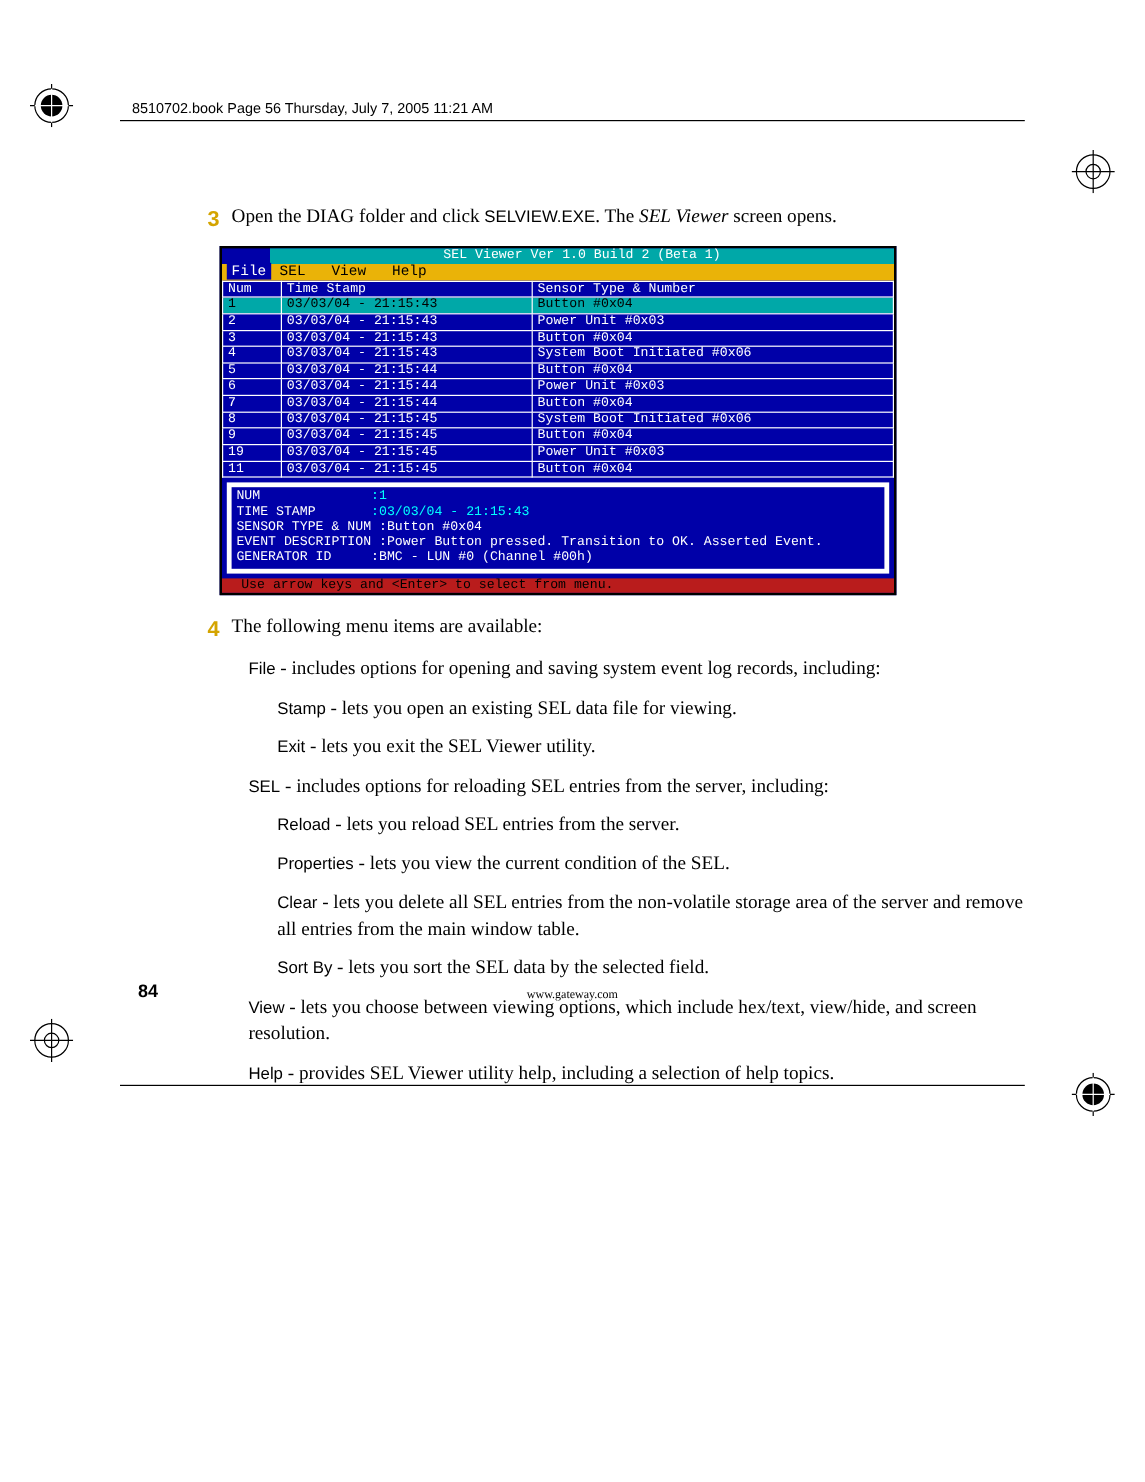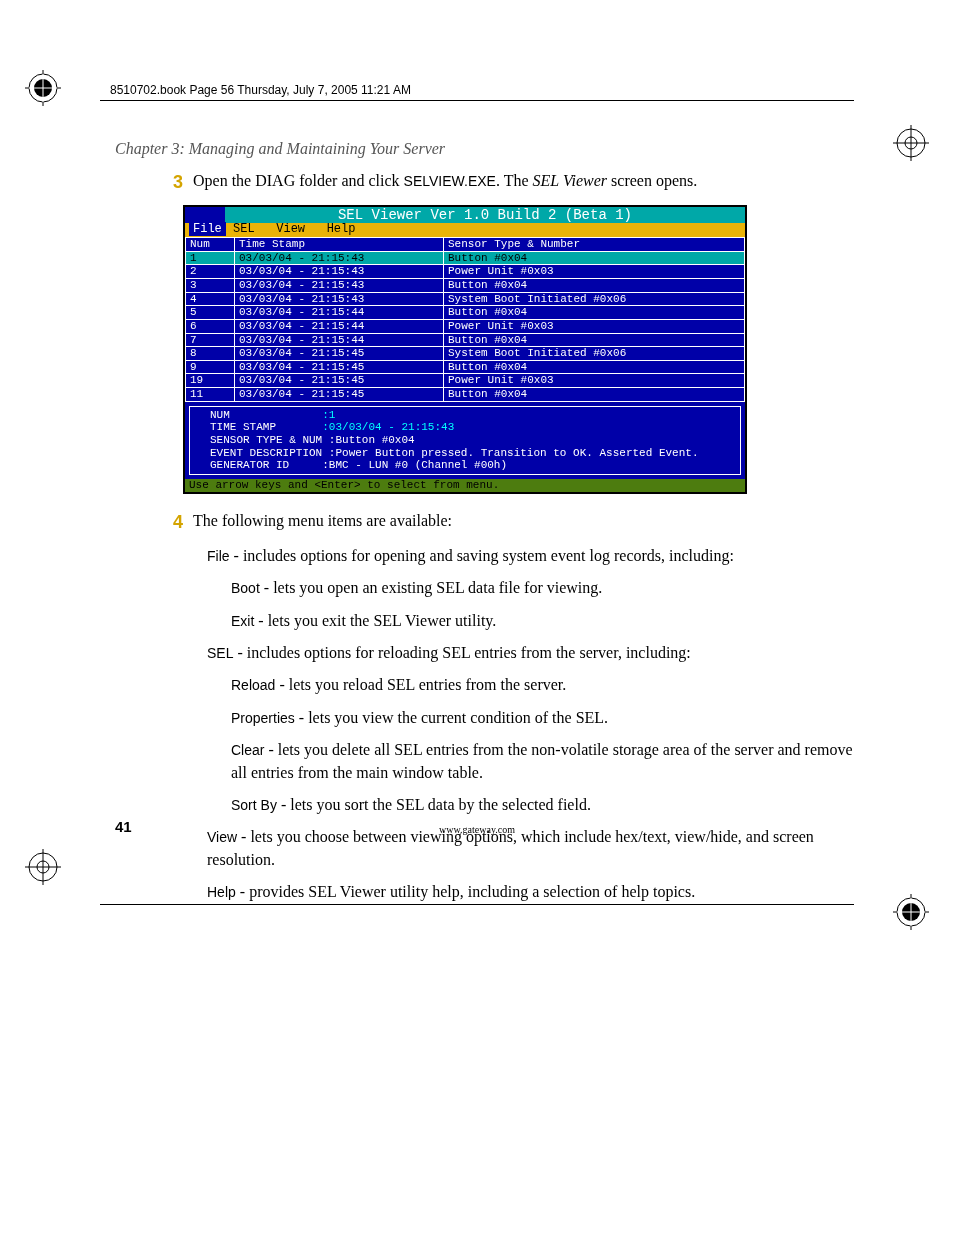--- a/index.html
+++ b/index.html
@@ -10,30 +10,30 @@
   .framelineb{position:absolute;bottom:80px;left:100px;right:100px;height:1px;background:#000;}
   .headerline{position:absolute;top:83px;left:110px;font-size:12px;font-family:Arial,Helvetica,sans-serif;}
   .chapter{position:absolute;top:140px;left:115px;font-style:italic;font-size:16px;color:#555;}
   .content{position:absolute;top:170px;left:155px;width:700px;font-size:16px;line-height:1.4;}
   .step{display:flex;margin-bottom:10px;}
   .stepnum{color:#d4a400;font-weight:bold;font-family:Arial,Helvetica,sans-serif;font-size:18px;width:28px;text-align:right;margin-right:10px;flex-shrink:0;}
   .stepbody{flex:1;}
   .bold{font-weight:normal;font-family:Arial,Helvetica,sans-serif;font-size:14px;}
   .ital{font-style:italic;}
   .screenshot{margin:10px 0 16px 28px;width:560px;border:2px solid #000;background:#0000a8;font-family:"Courier New",monospace;font-size:12px;color:#fff;line-height:1.15;}
-  .ss-title{background:#00a8a8;color:#fff;text-align:center;font-size:14px;margin-left:40px;}
+  .ss-title{background:#00a8a8;color:#fff;text-align:center;font-size:11px;margin-left:40px;}
   .ss-menu{background:#eab308;color:#000;font-size:12px;padding:0 4px;}
   .ss-menu .sel{background:#0000a8;color:#fff;padding:0 4px;}
   .ss-table{width:100%;border-collapse:collapse;}
   .ss-table th,.ss-table td{border:1px solid #fff;padding:0 4px;color:#fff;text-align:left;font-weight:normal;font-size:11px;}
   .ss-table th{background:#0000a8;}
   .ss-hl td{background:#00a8a8;color:#000;}
-  .ss-detail{border:1px solid #ffffff;padding:2px 20px;margin:4px;font-size:11px;color:#fff;}
+  .ss-detail{border:4px solid #ffffff;padding:2px 4px;margin:4px;font-size:11px;color:#fff;}
   .ss-detail .hl{color:#00ffff;}
-  .ss-foot{background:#4d7c0f;color:#000;font-size:11px;padding:0 4px;}
+  .ss-foot{background:#b91c1c;color:#000;font-size:11px;padding:0 16px;}
   .menuitems{margin-left:28px;}
   .sub1{margin-left:24px;margin-top:10px;margin-bottom:10px;}
   .sub2{margin-left:48px;margin-top:10px;margin-bottom:10px;}
   .footer{position:absolute;bottom:150px;left:0;width:954px;text-align:center;font-size:10px;}
   .pagenum{position:absolute;bottom:150px;left:115px;font-weight:bold;font-family:Arial,Helvetica,sans-serif;font-size:15px;}
 </style>
 </head>
 <body>
 
 <div class="page">
@@ -72,21 +72,20 @@
         <line x1="18" y1="0" x2="18" y2="36" stroke="#fff"></line>
         <line x1="0" y1="18" x2="36" y2="18" stroke="#000" stroke-dasharray="4 28 4"></line>
         <line x1="18" y1="0" x2="18" y2="36" stroke="#000" stroke-dasharray="4 28 4"></line>
       </svg>
   </div>
 
   <div class="frameline"></div>
   <div class="framelineb"></div>
 
   <div class="headerline">8510702.book  Page 56  Thursday, July 7, 2005  11:21 AM</div>
-  <div class="chapter">Chapter 3: Managing and Maintaining Your Server</div>
 
   <div class="content">
 
     <div class="step">
       <div class="stepnum">3</div>
       <div class="stepbody">
         <span>Open the DIAG folder and click </span><span class="bold">SELVIEW.EXE</span><span>. The </span><span class="ital">SEL Viewer</span><span> screen opens.</span>
       </div>
     </div>
 
@@ -172,29 +171,29 @@
       <div class="ss-foot">Use arrow keys and &lt;Enter&gt; to select from menu.</div>
     </div>
 
     <div class="step">
       <div class="stepnum">4</div>
       <div class="stepbody">The following menu items are available:</div>
     </div>
 
     <div class="menuitems">
       <div class="sub1"><span class="bold">File</span><span> - includes options for opening and saving system event log records, including:</span></div>
-      <div class="sub2"><span class="bold">Boot</span><span> - lets you open an existing SEL data file for viewing.</span></div>
+      <div class="sub2"><span class="bold">Stamp</span><span> - lets you open an existing SEL data file for viewing.</span></div>
       <div class="sub2"><span class="bold">Exit</span><span> - lets you exit the SEL Viewer utility.</span></div>
       <div class="sub1"><span class="bold">SEL</span><span> - includes options for reloading SEL entries from the server, including:</span></div>
       <div class="sub2"><span class="bold">Reload</span><span> - lets you reload SEL entries from the server.</span></div>
       <div class="sub2"><span class="bold">Properties</span><span> - lets you view the current condition of the SEL.</span></div>
       <div class="sub2"><span class="bold">Clear</span><span> - lets you delete all SEL entries from the non-volatile storage area of the server and remove all entries from the main window table.</span></div>
       <div class="sub2"><span class="bold">Sort By</span><span> - lets you sort the SEL data by the selected field.</span></div>
       <div class="sub1"><span class="bold">View</span><span> - lets you choose between viewing options, which include hex/text, view/hide, and screen resolution.</span></div>
       <div class="sub1"><span class="bold">Help</span><span> - provides SEL Viewer utility help, including a selection of help topics.</span></div>
     </div>
 
   </div>
 
-  <div class="pagenum">41</div>
+  <div class="pagenum">84</div>
   <div class="footer">www.gateway.com</div>
 
 </div>
 
 </body></html>

